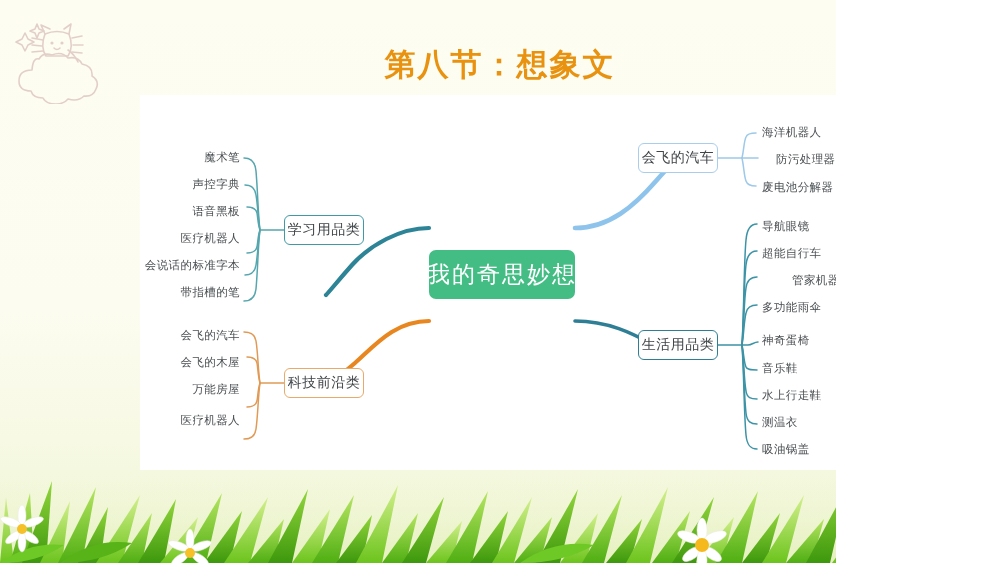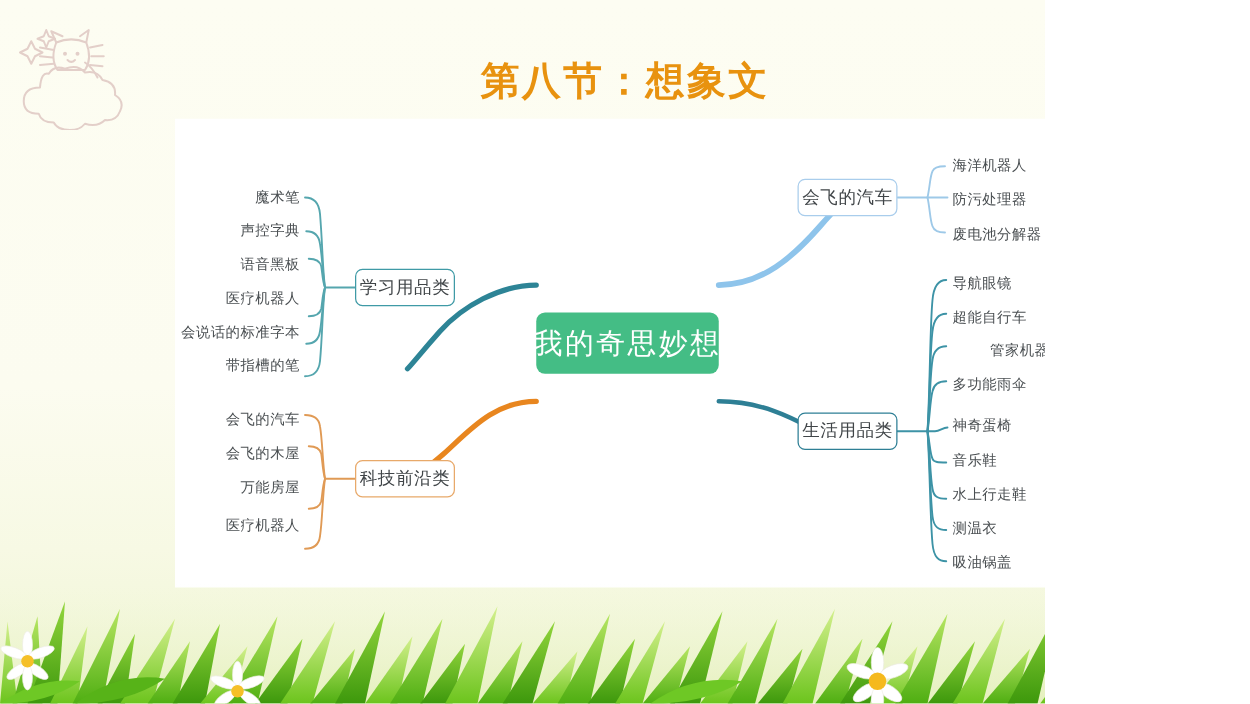--- a/index.html
+++ b/index.html
@@ -194,21 +194,21 @@
     <div class="leaf left" style="left:100px; top:144px;">医疗机器人</div>
     <div class="leaf left" style="left:100px; top:171px;">会说话的标准字本</div>
     <div class="leaf left" style="left:100px; top:198px;">带指槽的笔</div>
 
     <div class="leaf left" style="left:100px; top:241px;">会飞的汽车</div>
     <div class="leaf left" style="left:100px; top:268px;">会飞的木屋</div>
     <div class="leaf left" style="left:100px; top:295px;">万能房屋</div>
     <div class="leaf left" style="left:100px; top:326px;">医疗机器人</div>
 
     <div class="leaf right" style="left:622px; top:38px;">海洋机器人</div>
-    <div class="leaf right" style="left:622px; top:65px;">防污处理器</div>
+    <div class="leaf right" style="left:636px; top:65px;">防污处理器</div>
     <div class="leaf right" style="left:622px; top:93px;">废电池分解器</div>
 
     <div class="leaf right" style="left:622px; top:132px;">导航眼镜</div>
     <div class="leaf right" style="left:622px; top:159px;">超能自行车</div>
     <div class="leaf right" style="left:652px; top:186px;">管家机器人</div>
     <div class="leaf right" style="left:622px; top:213px;">多功能雨伞</div>
     <div class="leaf right" style="left:622px; top:246px;">神奇蛋椅</div>
     <div class="leaf right" style="left:622px; top:274px;">音乐鞋</div>
     <div class="leaf right" style="left:622px; top:301px;">水上行走鞋</div>
     <div class="leaf right" style="left:622px; top:328px;">测温衣</div>

